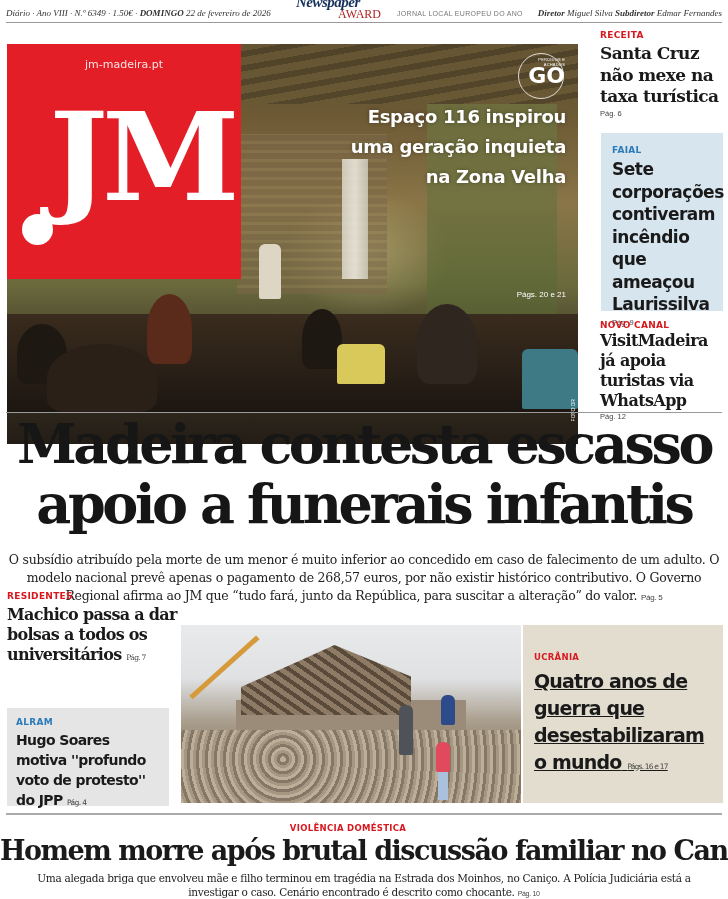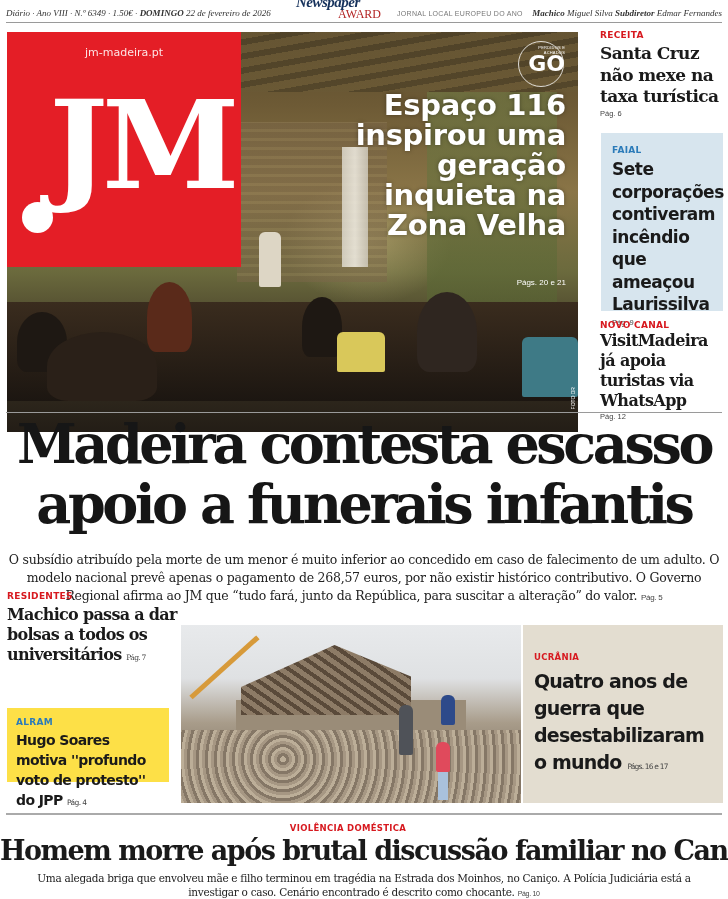--- a/index.html
+++ b/index.html
@@ -12,42 +12,42 @@
   .topbar .left b { font-style: italic; font-weight: bold; }
   .topbar .award { position: absolute; left: 296px; top: -6px; width: 96px; height: 26px; }
   .award .np { position: absolute; left: 0; top: 0; font-family: "Liberation Serif", serif; font-weight: bold; font-style: italic; font-size: 15px; color: #16325c; letter-spacing: -0.5px; }
   .award .aw { position: absolute; left: 42px; top: 13px; font-family: "Liberation Serif", serif; font-size: 12px; color: #b22222; letter-spacing: 0px; }
   .topbar .tagline { position: absolute; left: 397px; top: 10px; font-size: 7px; color: #777; letter-spacing: 0.3px; }
   .topbar .right { position: absolute; right: 6px; top: 8px; font-family: "Liberation Serif", serif; font-style: italic; font-size: 9px; color: #333; white-space: nowrap; }
   .topbar .right b { font-weight: bold; }
   .rule-top { position: absolute; left: 6px; top: 22px; width: 716px; height: 1px; background: #9a9a9a; }
 
   
-  .hero { position: absolute; left: 7px; top: 32px; width: 571px; height: 400px; overflow: hidden;
+  .hero { position: absolute; left: 7px; top: 44px; width: 571px; height: 400px; overflow: hidden;
     background:
       radial-gradient(ellipse 90px 60px at 270px 310px, rgba(255,230,170,0.55), transparent 70%),
       radial-gradient(ellipse 120px 90px at 360px 210px, rgba(240,220,160,0.35), transparent 70%),
       linear-gradient(180deg, #5b4b2e 0%, #6d5a35 18%, #8a7547 40%, #6b6a3d 60%, #3b3324 80%, #231d16 100%); }
   .hero .ceiling { position: absolute; left: 230px; top: 0; width: 341px; height: 60px; background: repeating-linear-gradient(170deg, #6a5935 0 8px, #4b3f26 8px 14px); opacity: 0.7; }
   .hero .wallgreen { position: absolute; left: 420px; top: 60px; width: 130px; height: 260px; background: linear-gradient(180deg, #6f7b45, #52602f); opacity: 0.6; }
   .hero .brick { position: absolute; left: 230px; top: 90px; width: 150px; height: 160px; background: repeating-linear-gradient(0deg, #7a6648 0 6px, #8e7a55 6px 9px); opacity: 0.55; }
   .hero .floor { position: absolute; left: 0; top: 270px; width: 571px; height: 99px; background: linear-gradient(180deg, #3a2c1e, #1c1611); }
   .hero .audience { position: absolute; border-radius: 50% 50% 20% 20%; background: #1e1813; }
   .hero .shirt { position: absolute; border-radius: 6px 6px 2px 2px; }
   .hero .curtain { position: absolute; left: 335px; top: 115px; width: 26px; height: 120px; background: linear-gradient(90deg, #dcd8cc, #f2efe6, #cfcabd); opacity: 0.85; }
 
   .logo { position: absolute; left: 0; top: 0; width: 234px; height: 235px; background: #e41e26; }
   .logo .url { position: absolute; left: 0; width: 234px; top: 14px; text-align: center; font-family: "DejaVu Sans", sans-serif; font-size: 11px; color: #fde5e5; }
   .logo .dot { position: absolute; left: 15px; top: 170px; width: 31px; height: 31px; border-radius: 50%; background: #fff; }
   .logo .jm { position: absolute; left: 44px; top: 52px; font-family: "DejaVu Serif", serif; font-weight: bold; font-size: 122px; line-height: 1; color: #fff; letter-spacing: -6px; transform: scaleX(1.02); }
 
   .go-badge { position: absolute; left: 511px; top: 9px; width: 46px; height: 46px; border-radius: 50%; border: 1px solid rgba(255,255,255,0.8); color: #fff; text-align: right; }
   .go-badge .arc { position: absolute; left: 0; top: 3px; width: 46px; font-size: 4px; letter-spacing: 0.2px; }
   .go-badge .go { position: absolute; left: 0; top: 11px; width: 46px; font-family: "DejaVu Sans", sans-serif; font-weight: bold; font-size: 22px; line-height: 1; }
-  .hero-title { position: absolute; right: 12px; top: 58px; width: 220px; text-align: right; font-family: "DejaVu Sans", sans-serif; font-weight: bold; font-size: 29px; line-height: 30px; color: #fff; text-shadow: 0 0 4px rgba(0,0,0,0.35); letter-spacing: -0.3px; }
+  .hero-title { position: absolute; right: 12px; top: 58px; width: 220px; text-align: right; font-family: "DejaVu Sans", sans-serif; font-weight: bold; font-size: 18px; line-height: 30px; color: #fff; text-shadow: 0 0 4px rgba(0,0,0,0.35); letter-spacing: -0.3px; }
   .hero-pages { position: absolute; right: 12px; top: 206px; font-size: 8px; color: #fff; margin-top: 40px; }
   .foto-credit { position: absolute; right: 2px; top: 355px; font-size: 5px; color: #fff; writing-mode: vertical-rl; transform: rotate(180deg); }
   .kicker { font-family: "DejaVu Sans", sans-serif; font-weight: bold; font-size: 9px; letter-spacing: 0.3px; color: #d7191f; text-transform: uppercase; }
   .kicker.blue { color: #2b7bb9; }
   .pg { font-size: 7.5px; color: #444; font-weight: normal; }
   .s1 { position: absolute; left: 600px; top: 30px; width: 124px; }
   .s1 .h { font-family: "DejaVu Serif", serif; font-weight: bold; font-size: 17px; line-height: 21.5px; color: #1a1a1a; margin-top: 3px; letter-spacing: -0.6px; }
   .s1 .pg { margin-top: 1px; display: block; }
   .s2 { position: absolute; left: 601px; top: 133px; width: 122px; height: 178px; background: #d7e5ee; padding: 12px 10px 0 11px; }
   .s2 .h { font-family: "DejaVu Sans", sans-serif; font-weight: bold; font-size: 17px; line-height: 22.5px; color: #1a1a1a; margin-top: 3px; letter-spacing: -0.5px; }
@@ -60,37 +60,37 @@
 
   
   .main-h { position: absolute; left: 0; top: 414px; width: 728px; text-align: center; font-family: "DejaVu Serif", serif; font-weight: bold; font-size: 54px; line-height: 60px; color: #161616; letter-spacing: -3.4px; }
   .main-h span { display: block; white-space: nowrap; }
   .lede { position: absolute; left: 8px; top: 551px; width: 712px; text-align: center; font-family: "DejaVu Serif", serif; font-size: 12.5px; line-height: 18px; color: #222; letter-spacing: -0.25px; }
   .lede .pg { font-family: "Liberation Sans", sans-serif; font-size: 8px; }
 
   
   .l1 { position: absolute; left: 7px; top: 591px; width: 170px; }
   .l1 .h { font-family: "DejaVu Serif", serif; font-weight: bold; font-size: 16px; line-height: 20px; margin-top: 4px; letter-spacing: -0.7px; }
-  .l2 { position: absolute; left: 7px; top: 708px; width: 162px; height: 74px; background: #fde047; padding: 9px 8px 0 9px; }
+  .l2 { position: absolute; left: 7px; top: 708px; width: 162px; height: 98px; background: #e5e5e5; padding: 9px 8px 0 9px; }
   .l2 .h { font-family: "DejaVu Sans", sans-serif; font-weight: bold; font-size: 14px; line-height: 20px; margin-top: 3px; letter-spacing: -0.6px; }
 
   .war-photo { position: absolute; left: 181px; top: 625px; width: 340px; height: 178px; overflow: hidden;
     background: linear-gradient(180deg, #e8eaec 0%, #dfe1e3 30%, #a89c8a 55%, #8a7d6c 75%, #6c6154 100%); }
   .war-photo .roof { position: absolute; left: 60px; top: 20px; width: 170px; height: 70px; background: repeating-linear-gradient(35deg, #5a4a3a 0 4px, #8d7b66 4px 9px); clip-path: polygon(0 60%, 55% 0, 100% 45%, 100% 100%, 0 100%); }
   .war-photo .wall { position: absolute; left: 55px; top: 75px; width: 230px; height: 40px; background: #9a8c78; }
   .war-photo .rubble { position: absolute; left: 0; top: 105px; width: 340px; height: 73px; background: repeating-radial-gradient(circle at 30% 40%, #bcae98 0 3px, #857766 3px 6px, #a69783 6px 9px); }
   .war-photo .beam { position: absolute; left: 10px; top: 70px; width: 90px; height: 5px; background: #d79a3a; transform: rotate(-42deg); transform-origin: left; }
   .war-photo .person-red { position: absolute; left: 255px; top: 117px; width: 14px; height: 30px; background: #e04a5c; border-radius: 6px 6px 2px 2px; }
   .war-photo .person-red-legs { position: absolute; left: 257px; top: 147px; width: 10px; height: 28px; background: #a9c1dc; }
   .war-photo .person-grey { position: absolute; left: 218px; top: 80px; width: 14px; height: 50px; background: #4f5258; border-radius: 6px 6px 2px 2px; }
   .war-photo .person-blue { position: absolute; left: 260px; top: 70px; width: 14px; height: 30px; background: #2d4a8a; border-radius: 6px 6px 2px 2px; }
 
   .l3 { position: absolute; left: 523px; top: 625px; width: 200px; height: 178px; background: #e3ddd0; padding: 27px 6px 0 11px; }
   .l3 .kicker { font-size: 8.5px; }
-  .l3 .h { font-family: "DejaVu Sans", sans-serif; font-weight: bold; font-size: 19px; line-height: 27px; margin-top: 6px; letter-spacing: -0.8px; color: #1a1a1a; }
+  .l3 .h { font-family: "DejaVu Sans", sans-serif; font-weight: bold; font-size: 19px; line-height: 27px; margin-top: 6px; letter-spacing: -0.8px; color: #1a1a1a; text-decoration: underline; }
 
   .rule-bot { position: absolute; left: 6px; top: 813px; width: 716px; height: 2px; background: #aaaaaa; }
 
   .b-kicker { position: absolute; left: 0; width: 696px; top: 823px; text-align: center; font-size: 8.5px; }
   .b-h { position: absolute; left: 0; width: 728px; top: 833px; text-align: center; font-family: "DejaVu Serif", serif; font-weight: bold; font-size: 27px; line-height: 36px; color: #1a1a1a; letter-spacing: -1.5px; white-space: nowrap; }
   .b-lede { position: absolute; left: 20px; width: 688px; top: 871px; text-align: center; font-family: "DejaVu Serif", serif; font-size: 10.5px; line-height: 14px; color: #222; letter-spacing: -0.3px; }
   .b-lede .pg { font-family: "Liberation Sans", sans-serif; font-size: 7px; }
 </style>
 </head>
 <body>
@@ -98,21 +98,21 @@
 <div class="topbar">
   <div class="left">
     <span>Diário · Ano VIII · N.º 6349 · 1.50€ · </span><b>DOMINGO</b><span> 22 de fevereiro de 2026</span>
   </div>
   <div class="award">
     <span class="np">Newspaper</span>
     <span class="aw">AWARD</span>
   </div>
   <div class="tagline">JORNAL LOCAL EUROPEU DO ANO</div>
   <div class="right">
-    <b>Machico</b><span> Miguel Silva </span><b>Subdiretor</b><span> Edmar Fernandes</span>
+    <b>Diretor</b><span> Miguel Silva </span><b>Subdiretor</b><span> Edmar Fernandes</span>
   </div>
 </div>
 <div class="rule-top"></div>
 
 <div class="hero">
   <div class="ceiling"></div>
   <div class="brick"></div>
   <div class="wallgreen"></div>
   <div class="curtain"></div>
   <div class="floor"></div>

